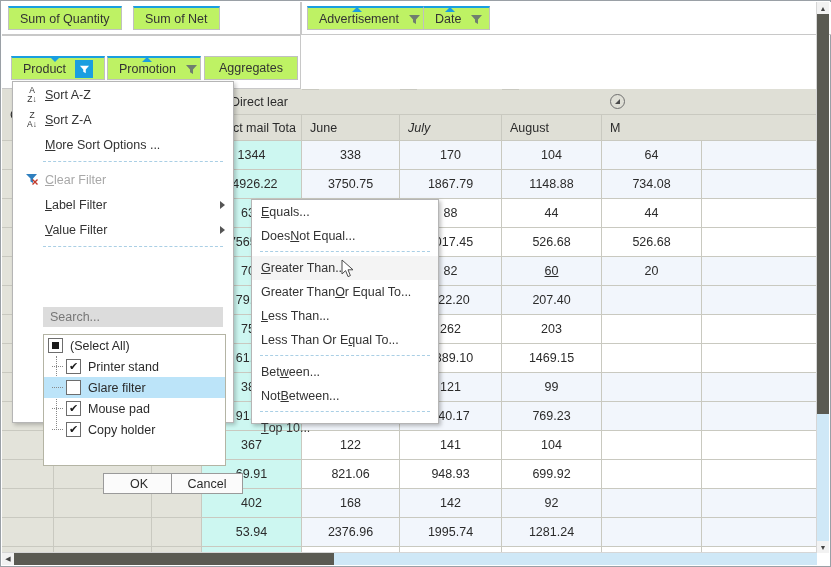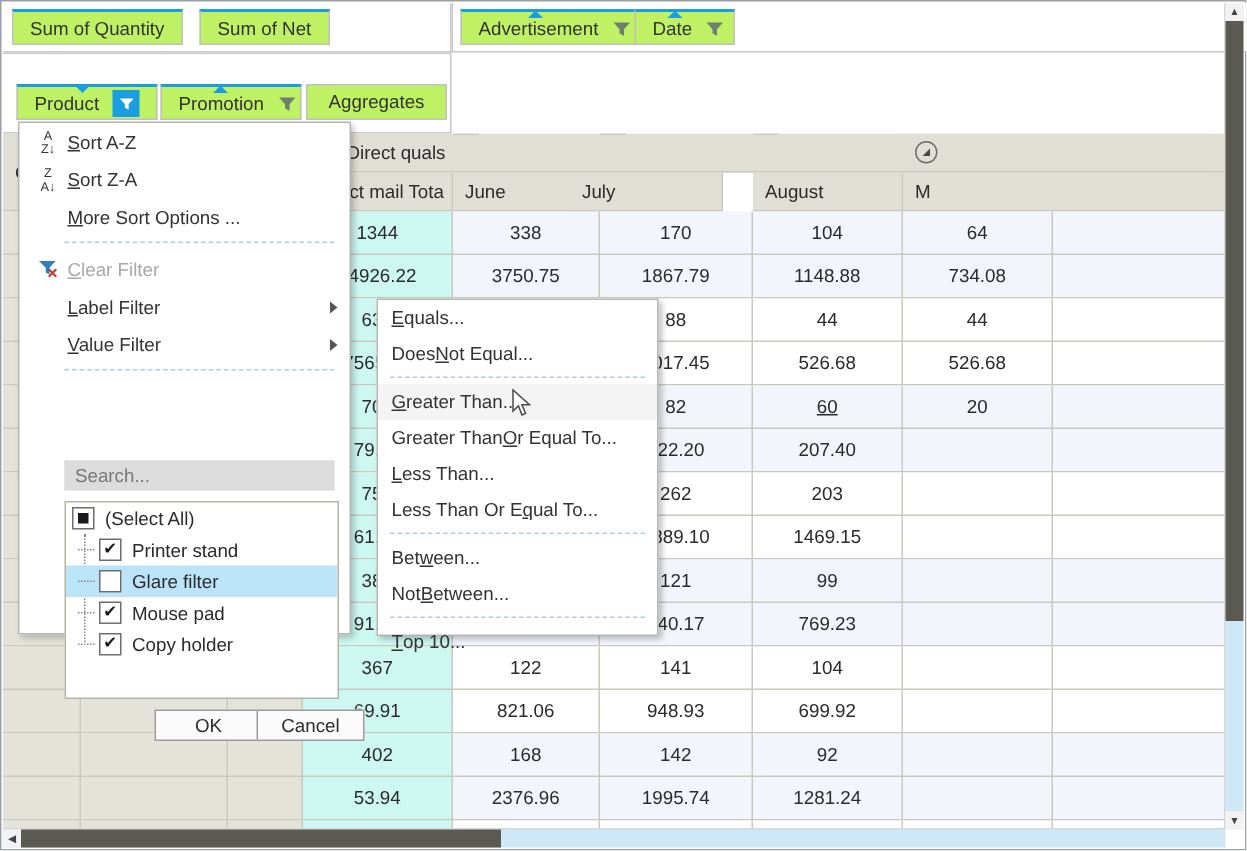--- a/index.html
+++ b/index.html
@@ -184,33 +184,33 @@
 
   <div class="grid">
     <div id="hdr-band">
         <div class="cell hdr" style="left: 0px; top: 0px; width: 200px; height: 52px;">
           <span>Grand Total</span>
         </div>
         <div class="cell hdr" style="left: 200px; top: 0px; width: 602px; height: 26px;">
           <span class="expander" style="font-size: 0px;">◢<svg width="7" height="7" viewBox="0 0 7 7">
               <path d="M6 1 L6 6 L1 6 Z" fill="#4a4a4a"></path>
             </svg></span>
-          <span>Direct quals</span>
+          <span>Direct lear</span>
         </div>
         <div class="cell hdr" style="left: 200px; top: 0px; width: 0px; height: 0px;"></div>
         <div class="cell hdr" style="left: 300px; top: 0px; width: 0px; height: 0px;"></div>
         <div class="cell hdr" style="left: 398px; top: 0px; width: 0px; height: 0px;"></div>
         <div class="cell hdr" style="left: 500px; top: 0px; width: 0px; height: 0px;"></div>
         <div class="cell hdr" style="left: 200px; top: 26px; width: 100px; height: 26px;">
           <span>Direct mail Tota</span>
         </div>
         <div class="cell hdr" style="left: 300px; top: 26px; width: 98px; height: 26px;">
           <span>June</span>
         </div>
-        <div class="cell hdr" style="left: 378px; top: 26px; width: 102px; height: 26px;">
+        <div class="cell hdr" style="left: 398px; top: 26px; width: 102px; height: 26px; font-style: italic;">
           <span>July</span>
         </div>
         <div class="cell hdr" style="left: 500px; top: 26px; width: 100px; height: 26px;">
           <span>August</span>
         </div>
         <div class="cell hdr" style="left: 600px; top: 0px; width: 218px; height: 26px;">
           <span class="expander" style="font-size: 0px;">◢<svg width="7" height="7" viewBox="0 0 7 7">
               <path d="M6 1 L6 6 L1 6 Z" fill="#4a4a4a"></path>
             </svg></span>
         </div>

